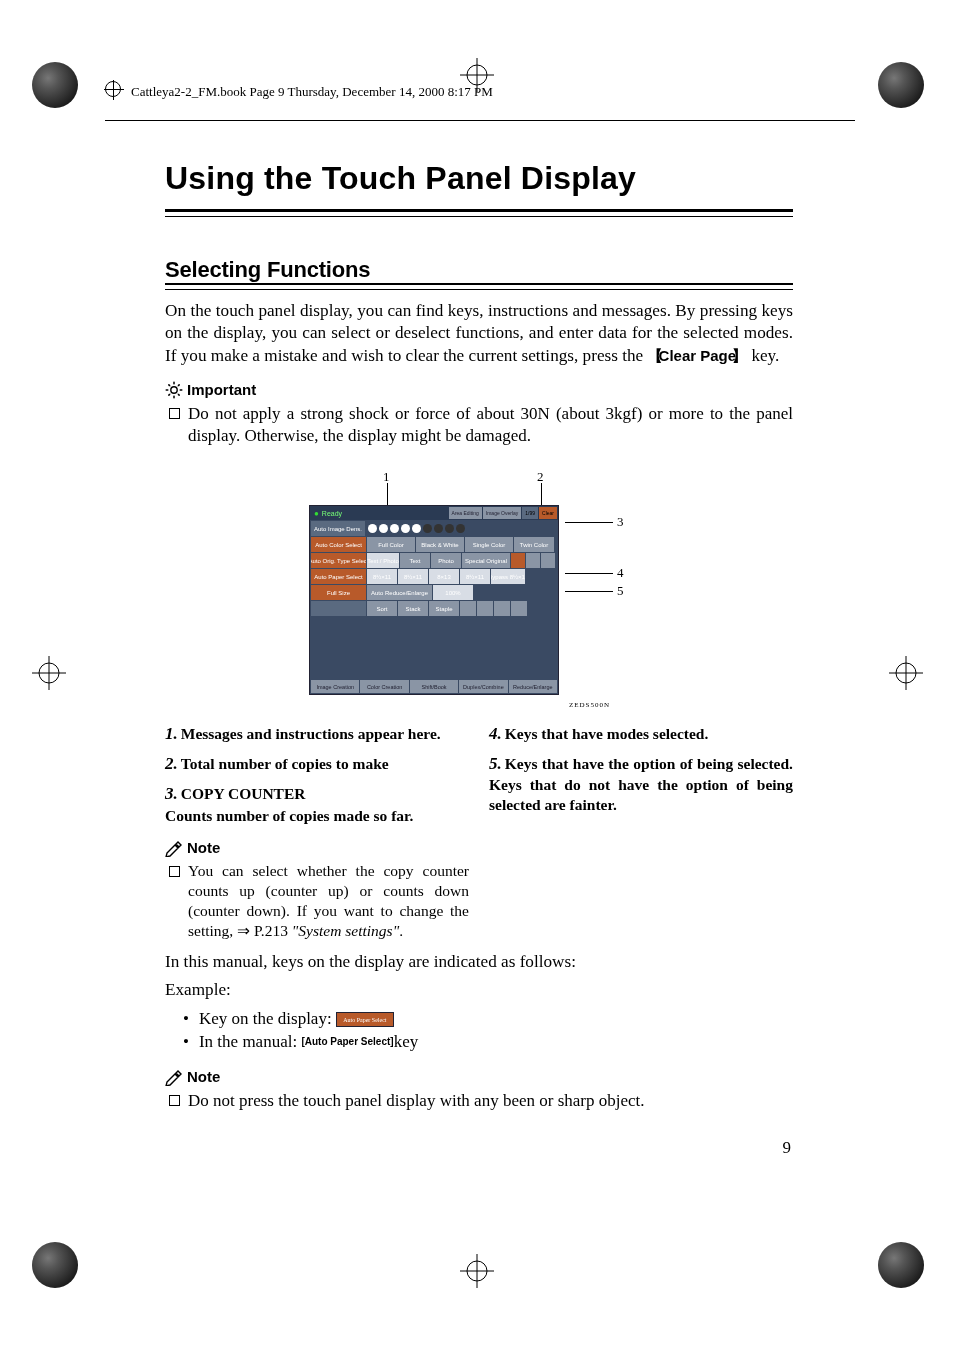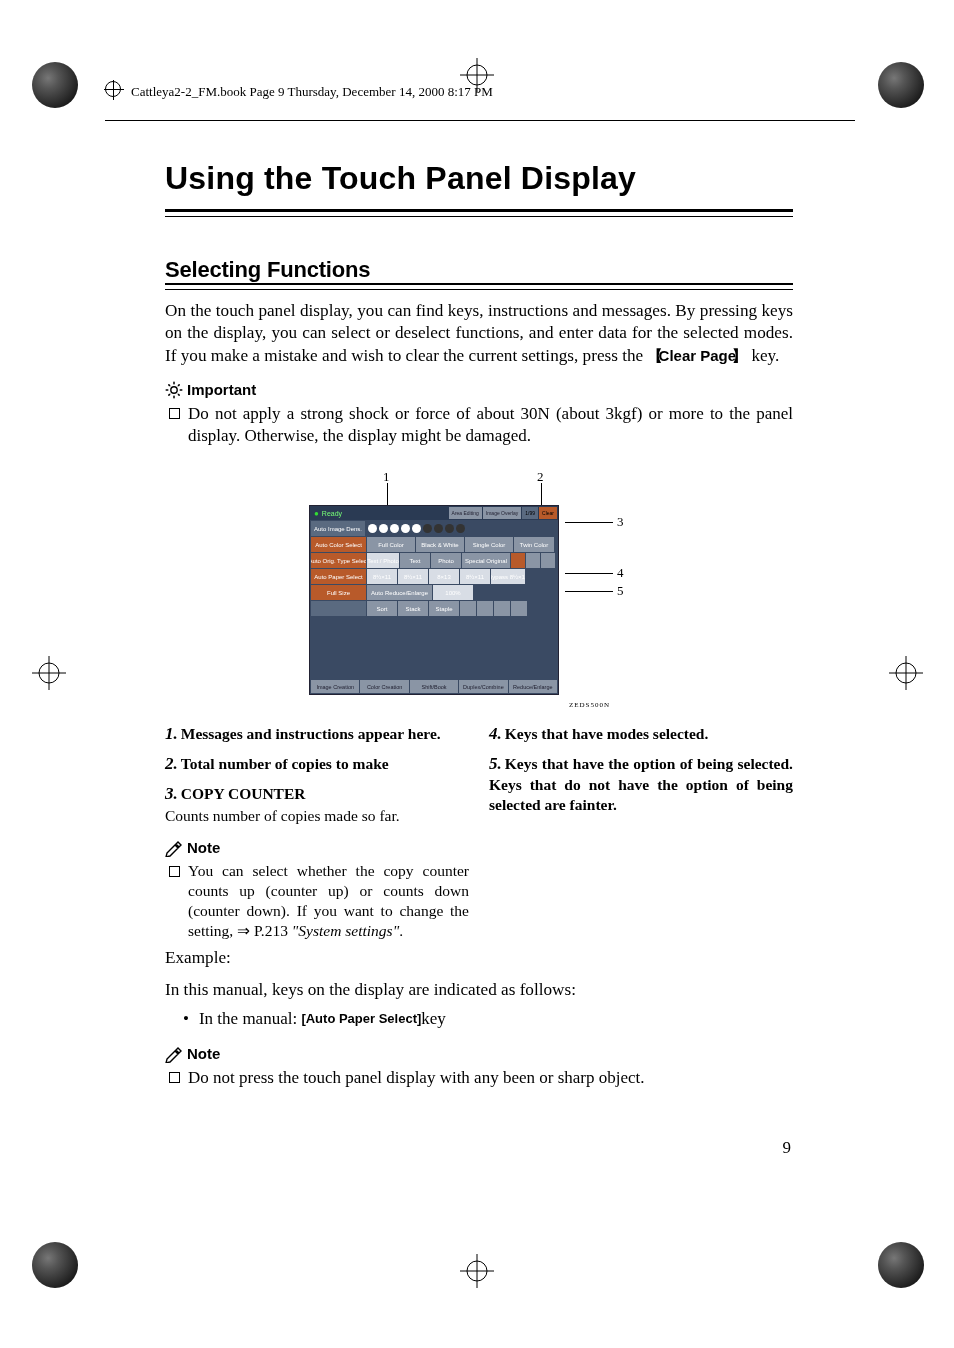--- a/index.html
+++ b/index.html
@@ -201,21 +201,21 @@
     margin-bottom: 8px;
     text-align: justify;
   }
   .num-item .n {
     font-style: italic;
     font-weight: bold;
     font-size: 17px;
     margin-right: 3px;
   }
   .num-item.bold { font-weight: 700; }
-  .plain { font-weight: 400; font-size: 15.5px; }
+  .plain { font-weight: 700; font-size: 15.5px; }
   .italic { font-style: italic; }
 
   .bullets { margin-top:6px; }
   .dot-bullet {
     display:flex;
     font-size:17px;
     line-height:1.35;
     margin-left:18px;
     align-items:center;
   }
@@ -226,21 +226,21 @@
     background:#b85a2a;
     border:1px solid #223;
     font-size:6px; color:#fff;
     text-align:center;
     line-height:15px;
     vertical-align:middle;
   }
   .bracket {
     font-family: Arial, sans-serif;
     font-weight:700;
-    font-size:13px;
+    font-size:10px;
   }
   .page-num {
     position:absolute;
     right:163px;
     bottom:190px;
     font-size:17px;
   }
 </style>
 </head>
 <body>
@@ -426,24 +426,27 @@
         <span class="sq"></span>
         <span><span>You can select whether the copy counter counts up (counter up) or counts down (counter down). If you want to change the setting, ⇒ P.213 </span><span class="italic">"System settings"</span><span>.</span></span>
       </div>
     </div>
     <div class="col">
       <p class="num-item bold"><span class="n">4.</span><span>Keys that have modes selected.</span></p>
       <p class="num-item bold"><span class="n">5.</span><span>Keys that have the option of being selected. Keys that do not have the option of being selected are fainter.</span></p>
     </div>
   </div>
 
+  <p class="body" style="margin-top:10px">In this manual, keys on the display are indicated as follows:</p>
   <p class="body" style="margin-top:6px">Example:</p>
-  <p class="body" style="margin-top:10px">In this manual, keys on the display are indicated as follows:</p>
 
   <div class="bullets">
+    <div class="dot-bullet">
+      <span>Key on the display: </span>&nbsp;<span class="mini-key">Auto Paper Select</span>
+    </div>
     <div class="dot-bullet">
       <span>In the manual: </span>&nbsp;<span class="bracket">[Auto Paper Select]</span><span> key</span>
     </div>
   </div>
 
   <div class="callout-head">
     <span class="pencil-icon">
       <svg viewBox="0 0 18 18">
           <path d="M2 14l8-8 3 3-8 8-4 1zM11 5l2-2 3 3-2 2z" fill="none" stroke="#000" stroke-width="1.4"></path>
         </svg>

